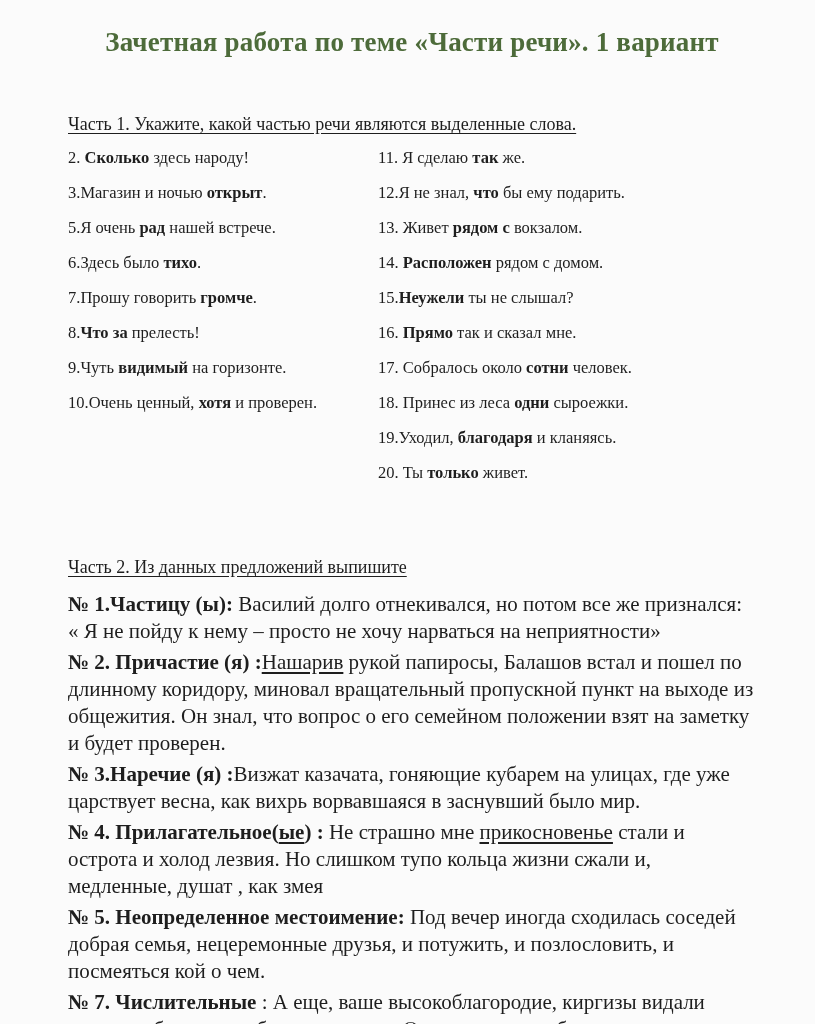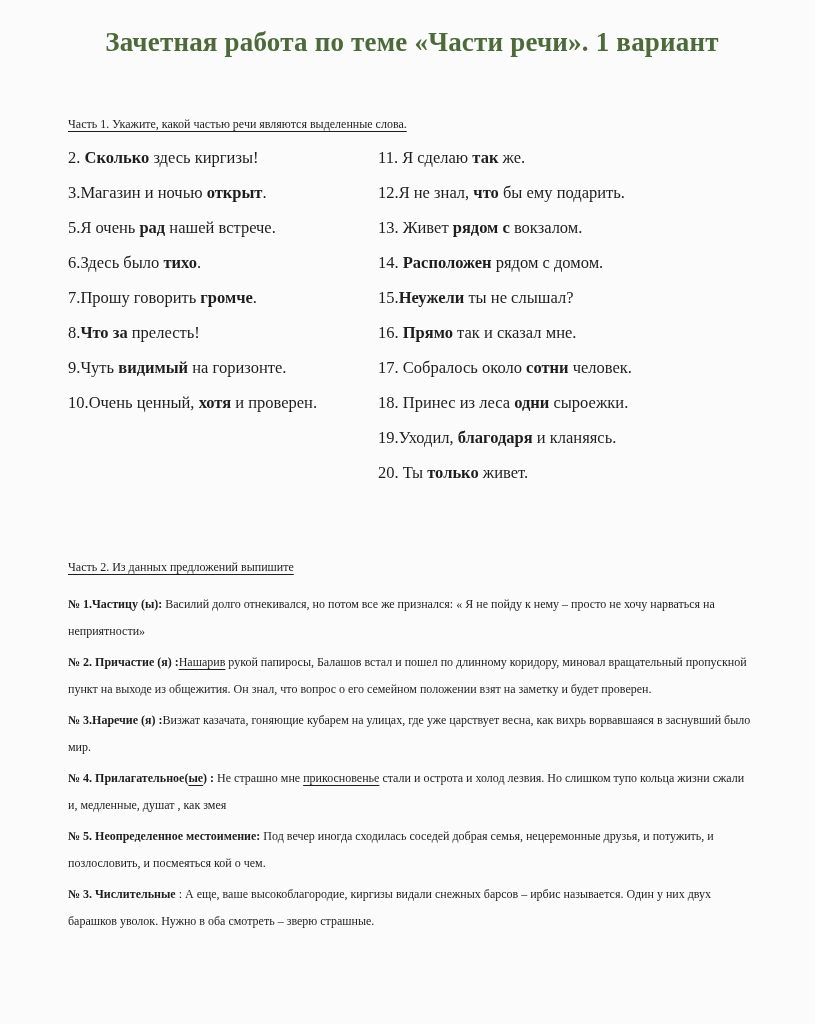--- a/index.html
+++ b/index.html
@@ -20,41 +20,41 @@
   }
   .title {
     font-size: 27px;
     font-weight: bold;
     text-align: center;
     margin: 0 0 0 0;
     line-height: 36px;
     letter-spacing: 0.2px;
   }
   .part-heading {
-    font-size: 12px;
+    font-size: 18px;
     font-weight: normal;
     text-decoration: underline;
     text-underline-offset: 3px;
     margin: 0 0 14px 0;
     line-height: 20px;
   }
   .part1 { margin-top: 54px; }
   .p1-grid {
     display: grid;
     grid-template-columns: 310px 1fr;
   }
   .p1-item {
     font-size: 16.5px;
     line-height: 20px;
     margin: 0 0 15px 0;
     white-space: nowrap;
   }
   .part2 { margin-top: 59px; }
   .p2-item {
-    font-size: 12px;
+    font-size: 21px;
     line-height: 27px;
     margin: 0 0 4px 0;
     text-align: left;
   }
   .b { font-weight: bold; }
   .sq {
     text-decoration-line: underline;
     text-decoration-style: wavy;
     text-decoration-color: #b03028;
     text-decoration-thickness: 1px;
@@ -66,21 +66,21 @@
 <body>
 
 <div class="page">
 
   <h1 class="title" style="color: rgb(77, 107, 58);">Зачетная работа по теме «Части речи». 1 вариант</h1>
 
   <section class="part part1">
     <h2 class="part-heading">Часть 1. Укажите, какой частью речи являются выделенные слова.</h2>
     <div class="p1-grid">
       <div class="p1-col">
-        <p class="p1-item"><span>2. </span><span class="b">Сколько</span><span> здесь киргизы!</span></p>
+        <p class="p1-item"><span>2. </span><span class="b">Сколько</span><span> здесь народу!</span></p>
         <p class="p1-item"><span>3.Магазин и ночью </span><span class="b">открыт</span><span>.</span></p>
         <p class="p1-item"><span>5.Я очень </span><span class="b">рад</span><span> нашей встрече.</span></p>
         <p class="p1-item"><span>6.Здесь было </span><span class="b">тихо</span><span>.</span></p>
         <p class="p1-item"><span>7.Прошу говорить </span><span class="b">громче</span><span>.</span></p>
         <p class="p1-item"><span>8.</span><span class="b">Что за</span><span> прелесть!</span></p>
         <p class="p1-item"><span>9.Чуть </span><span class="b">видимый</span><span> на горизонте.</span></p>
         <p class="p1-item"><span>10.Очень ценный, </span><span class="b">хотя</span><span> и проверен.</span></p>
       </div>
       <div class="p1-col">
         <p class="p1-item"><span>11. Я сделаю </span><span class="b">так</span><span> же.</span></p>
@@ -97,16 +97,16 @@
     </div>
   </section>
 
   <section class="part part2">
     <h2 class="part-heading">Часть 2. Из данных предложений выпишите</h2>
     <p class="p2-item"><span class="b">№ 1.Частицу (ы):</span><span> Василий долго отнекивался, но потом все же признался: « Я не пойду к нему – просто не хочу нарваться на неприятности»</span></p>
     <p class="p2-item"><span class="b">№ 2. Причастие (я) :</span><span class="sq">Нашарив</span><span> рукой папиросы, Балашов встал и  пошел по длинному коридору, миновал вращательный пропускной пункт на выходе из общежития. Он знал, что вопрос о его семейном положении взят на заметку и будет проверен.</span></p>
     <p class="p2-item"><span class="b">№ 3.Наречие (я) :</span><span>Визжат казачата, гоняющие кубарем на улицах, где уже  царствует весна, как вихрь ворвавшаяся в заснувший было мир.</span></p>
     <p class="p2-item"><span class="b">№ 4. Прилагательное(</span><span class="b sq">ые</span><span class="b">) :</span><span> Не страшно мне </span><span class="sq">прикосновенье</span><span> стали и острота и холод лезвия. Но слишком тупо кольца жизни сжали и, медленные, душат , как змея</span></p>
     <p class="p2-item"><span class="b">№ 5. Неопределенное местоимение:</span><span> Под вечер иногда сходилась соседей добрая семья, нецеремонные друзья, и потужить, и позлословить, и посмеяться кой о чем.</span></p>
-    <p class="p2-item"><span class="b">№ 3. Числительные</span><span> : А еще, ваше высокоблагородие, киргизы видали снежных барсов – ирбис называется. Один у них двух барашков уволок. Нужно в оба смотреть – зверю страшные.</span></p>
+    <p class="p2-item"><span class="b">№ 7. Числительные</span><span> : А еще, ваше высокоблагородие, киргизы видали снежных барсов – ирбис называется. Один у них двух барашков уволок. Нужно в оба смотреть – зверю страшные.</span></p>
   </section>
 
 </div>
 
 </body></html>

